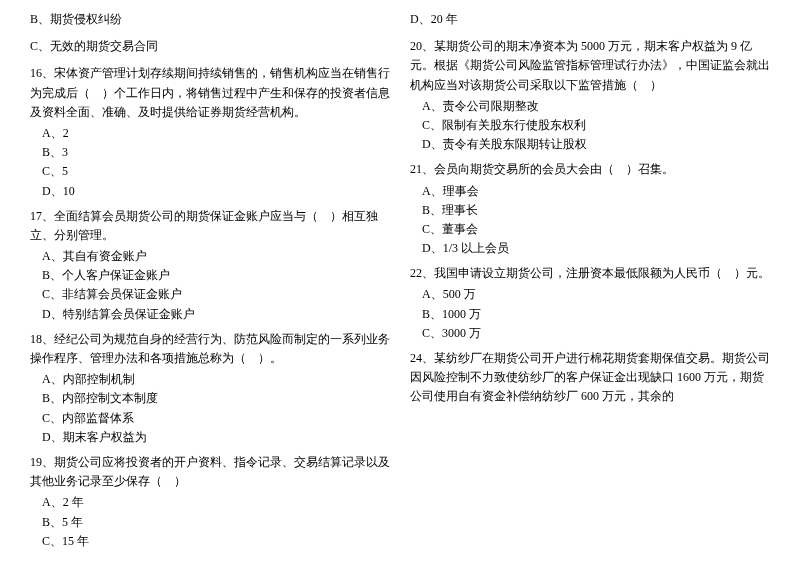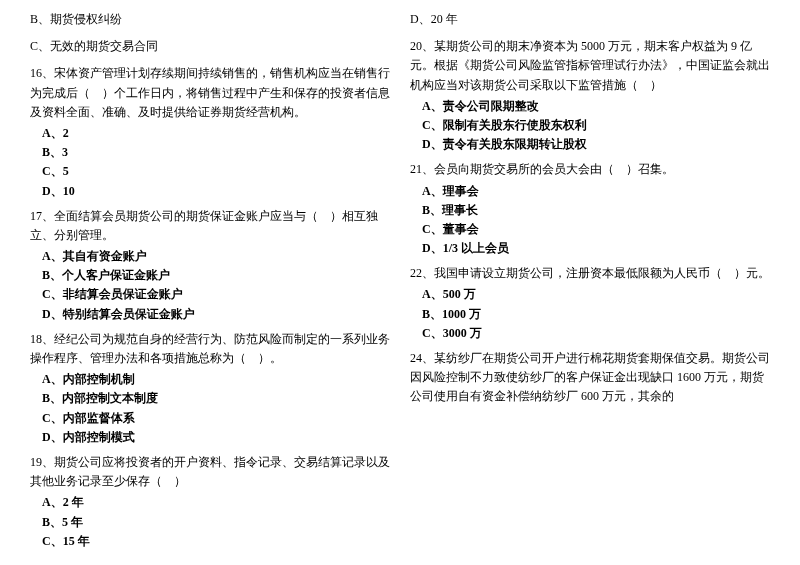--- a/index.html
+++ b/index.html
@@ -30,21 +30,20 @@
     .question-block {
       margin-bottom: 6px;
       line-height: 1.6;
     }
     .question-text {
       text-indent: 0;
       margin-bottom: 2px;
     }
     .option {
       padding-left: 12px;
-      font-weight: bold;
     }
   </style>
 </head>
 <body>
 
 <div class="page-content">
 
   <div class="column">
 
     <div class="question-block">
@@ -70,21 +69,21 @@
       <div class="option">B、个人客户保证金账户</div>
       <div class="option">C、非结算会员保证金账户</div>
       <div class="option">D、特别结算会员保证金账户</div>
     </div>
 
     <div class="question-block">
       <div class="question-text">18、经纪公司为规范自身的经营行为、防范风险而制定的一系列业务操作程序、管理办法和各项措施总称为（　）。</div>
       <div class="option">A、内部控制机制</div>
       <div class="option">B、内部控制文本制度</div>
       <div class="option">C、内部监督体系</div>
-      <div class="option">D、内部控制模式</div>
+      <div class="option">D、期末客户权益为</div>
     </div>
 
     <div class="question-block">
       <div class="question-text">19、期货公司应将投资者的开户资料、指令记录、交易结算记录以及其他业务记录至少保存（　）</div>
       <div class="option">A、2 年</div>
       <div class="option">B、5 年</div>
       <div class="option">C、15 年</div>
     </div>
 
   </div>

